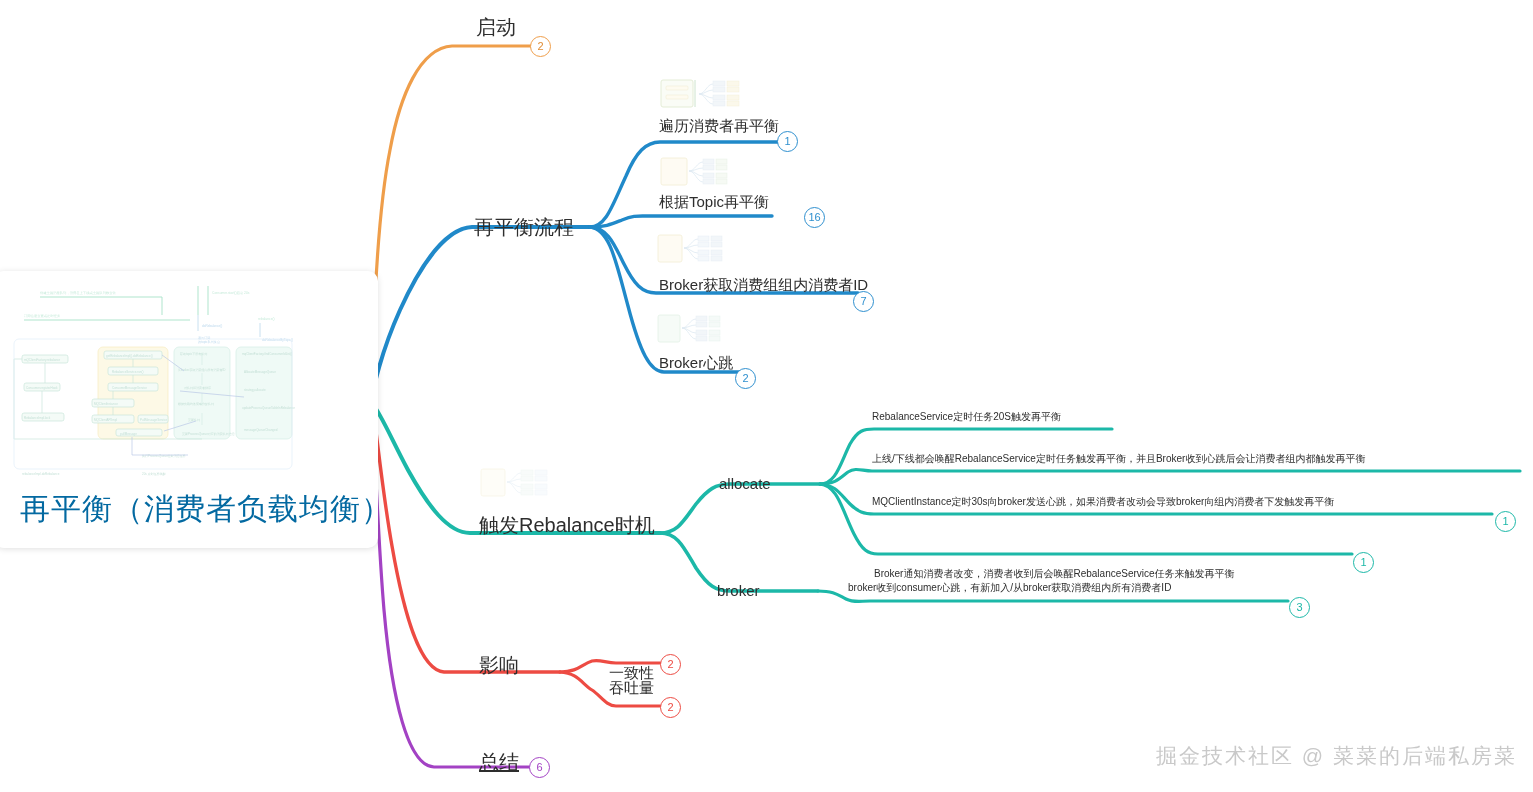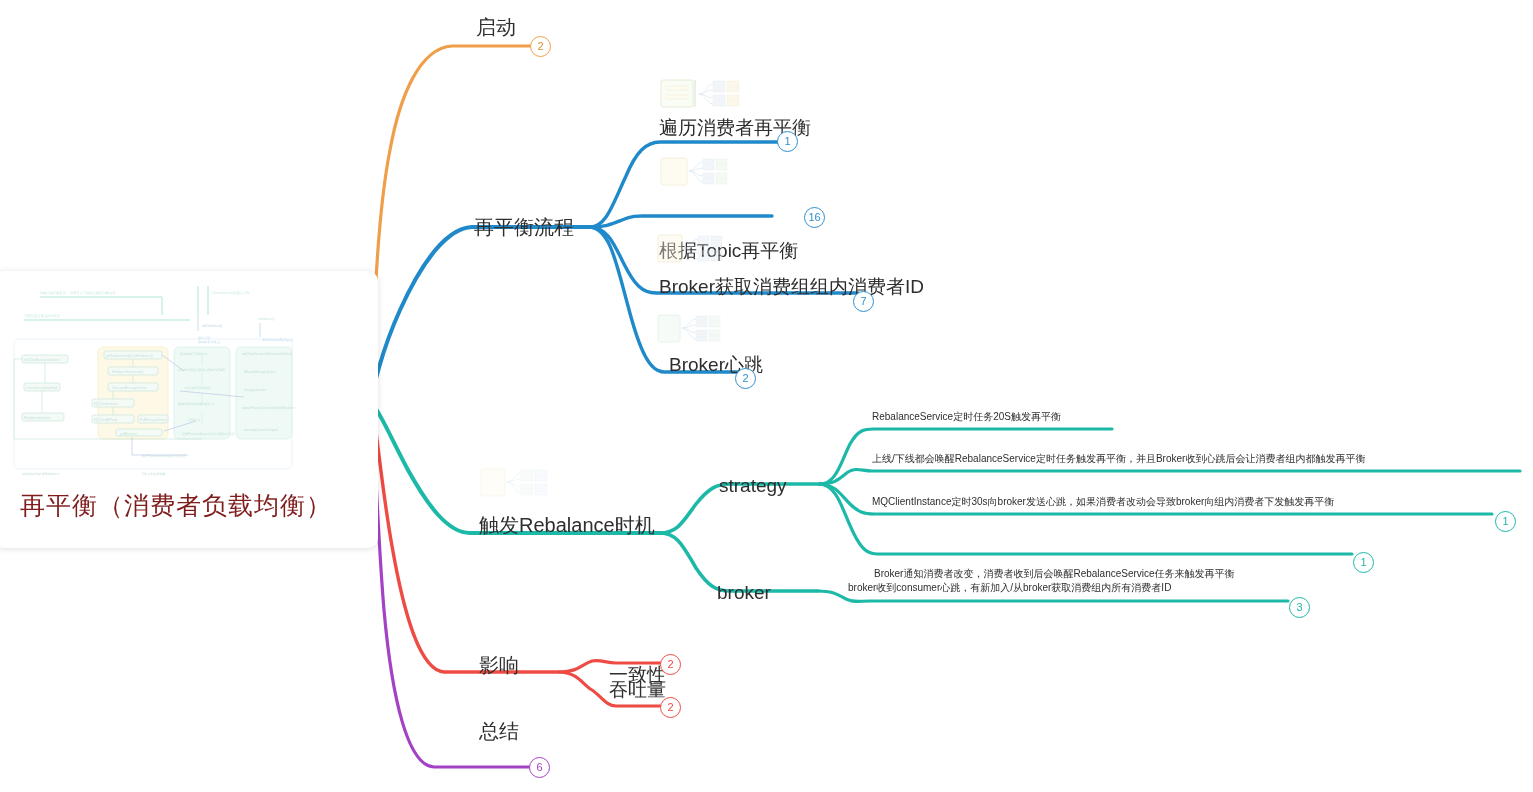--- a/index.html
+++ b/index.html
@@ -23,29 +23,29 @@
     border-radius:10px;
     box-shadow:0 1px 6px rgba(0,0,0,.13);
     overflow:hidden;
   }
   .root-thumb{
     position:absolute;left:18px;top:8px;width:348px;height:205px;
     opacity:.62;
   }
   .root-title{
     position:absolute;left:26px;top:218px;
-    font-size:25px;letter-spacing:1px;color:#7f1d1d;
+    font-size:30px;letter-spacing:1px;color:#0369a1;
     white-space:nowrap;
   }
 
   
   .node{
     position:absolute;
     white-space:nowrap;
-    font-size:19px;
+    font-size:15px;
     color:#2e2e2e;
     line-height:1;
   }
   .node.small{font-size:10px;}
   .node.mid{font-size:20px;}
 
   
   .badge{
     position:absolute;
     width:19px;height:19px;border-radius:50%;
@@ -257,21 +257,21 @@
       <rect x="44" y="18" width="11" height="5"></rect>
         <rect x="44" y="24" width="11" height="5"></rect>
     </g>
     <g fill="#e8f2e4" stroke="#c2dbbb" stroke-width=".5">
       <rect x="57" y="4" width="11" height="5"></rect>
         <rect x="57" y="10" width="11" height="5"></rect>
       <rect x="57" y="18" width="11" height="5"></rect>
         <rect x="57" y="24" width="11" height="5"></rect>
     </g>
   </svg>
-  <div class="node" style="left:659px;top:194px;margin-top:47px;">根据Topic再平衡</div>
+  <div class="node" style="left:659px;top:194px;">根据Topic再平衡</div>
   <div class="badge blue" style="left:804px;top:207px;">16</div>
 
   <svg class="mini" style="left:656px;top:232px;width:72px;height:34px;" viewBox="0 0 72 34">
     <rect x="2" y="3" width="24" height="27" rx="2" fill="#fdf7e0" stroke="#e2d49a" stroke-width=".9"></rect>
     <g stroke="#a9c6dd" fill="none" stroke-width=".8">
       <path d="M28,16 C34,16 36,7 42,7"></path>
         <path d="M28,16 C34,16 36,13 42,13"></path>
       <path d="M28,16 C34,16 36,21 42,21"></path>
         <path d="M28,16 C34,16 36,27 42,27"></path>
     </g>
@@ -305,21 +305,21 @@
       <rect x="40" y="18" width="11" height="5"></rect>
         <rect x="40" y="24" width="11" height="5"></rect>
     </g>
     <g fill="#e6f3ee" stroke="#c0dcd2" stroke-width=".5">
       <rect x="53" y="4" width="11" height="5"></rect>
         <rect x="53" y="10" width="11" height="5"></rect>
       <rect x="53" y="18" width="11" height="5"></rect>
         <rect x="53" y="24" width="11" height="5"></rect>
     </g>
   </svg>
-  <div class="node" style="left:659px;top:355px;margin-left:10px;">Broker心跳</div>
+  <div class="node" style="left:659px;top:355px;">Broker心跳</div>
   <div class="badge blue" style="left:735px;top:368px;">2</div>
 
   <svg class="mini" style="left:479px;top:466px;width:72px;height:34px;opacity:.22;" viewBox="0 0 72 34">
     <rect x="2" y="3" width="24" height="27" rx="2" fill="#fdf7e0" stroke="#e2d49a" stroke-width=".9"></rect>
     <g stroke="#a9c6dd" fill="none" stroke-width=".8">
       <path d="M28,16 C34,16 36,7 42,7"></path>
         <path d="M28,16 C34,16 36,13 42,13"></path>
       <path d="M28,16 C34,16 36,21 42,21"></path>
         <path d="M28,16 C34,16 36,27 42,27"></path>
     </g>
@@ -331,21 +331,21 @@
     </g>
     <g fill="#e4eef7" stroke="#bed3e6" stroke-width=".5">
       <rect x="56" y="4" width="12" height="5"></rect>
         <rect x="56" y="10" width="12" height="5"></rect>
       <rect x="56" y="18" width="12" height="5"></rect>
         <rect x="56" y="24" width="12" height="5"></rect>
     </g>
   </svg>
   <div class="node mid" style="left:479px;top:515px;">触发Rebalance时机</div>
 
-  <div class="node" style="left:719px;top:476px;">strategy</div>
+  <div class="node" style="left:719px;top:476px;">allocate</div>
   <div class="node" style="left:717px;top:583px;">broker</div>
 
   <div class="node small" style="left:872px;top:412px;">RebalanceService定时任务20S触发再平衡</div>
 
   <div class="node small" style="left:872px;top:454px;">上线/下线都会唤醒RebalanceService定时任务触发再平衡，并且Broker收到心跳后会让消费者组内都触发再平衡</div>
 
   <div class="node small" style="left:872px;top:497px;">MQClientInstance定时30s向broker发送心跳，如果消费者改动会导致broker向组内消费者下发触发再平衡</div>
   <div class="badge teal" style="left:1495px;top:511px;">1</div>
 
   <div class="node small" style="left:874px;top:539px;margin-top:30px;">Broker通知消费者改变，消费者收到后会唤醒RebalanceService任务来触发再平衡</div>
@@ -353,17 +353,18 @@
 
   <div class="node small" style="left:848px;top:583px;">broker收到consumer心跳，有新加入/从broker获取消费组内所有消费者ID</div>
   <div class="badge teal" style="left:1289px;top:597px;">3</div>
 
   <div class="node mid" style="left:479px;top:655px;">影响</div>
   <div class="node" style="left:609px;top:637px;margin-top:28px;">一致性</div>
   <div class="badge red" style="left:660px;top:654px;">2</div>
   <div class="node" style="left:609px;top:680px;">吞吐量</div>
   <div class="badge red" style="left:660px;top:697px;">2</div>
 
-  <div class="node mid" style="left:479px;top:721px;">总结</div>
+  <div class="node mid" style="left:479px;top:752px;text-decoration:underline;">总结</div>
   <div class="badge purple" style="left:529px;top:757px;">6</div>
 
+  <div class="watermark">掘金技术社区 @ 菜菜的后端私房菜</div>
 
 </div>
 
 </body></html>

